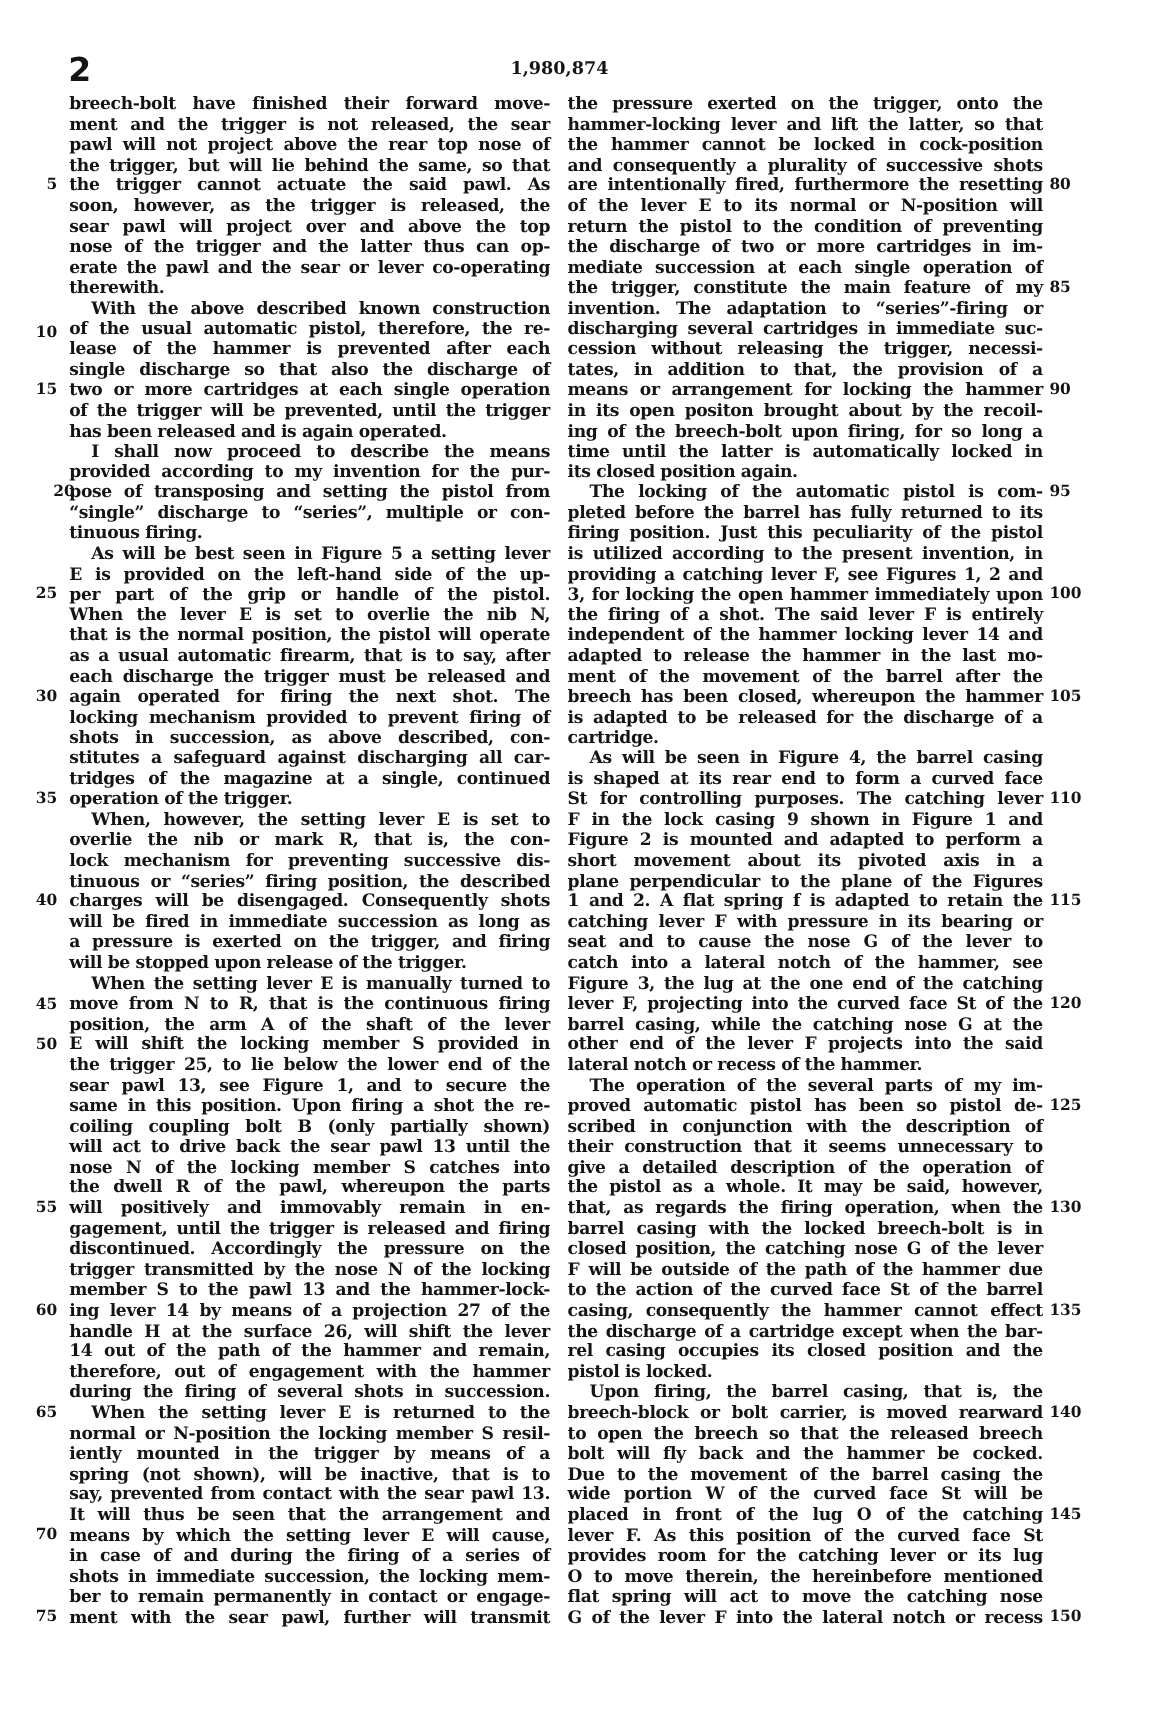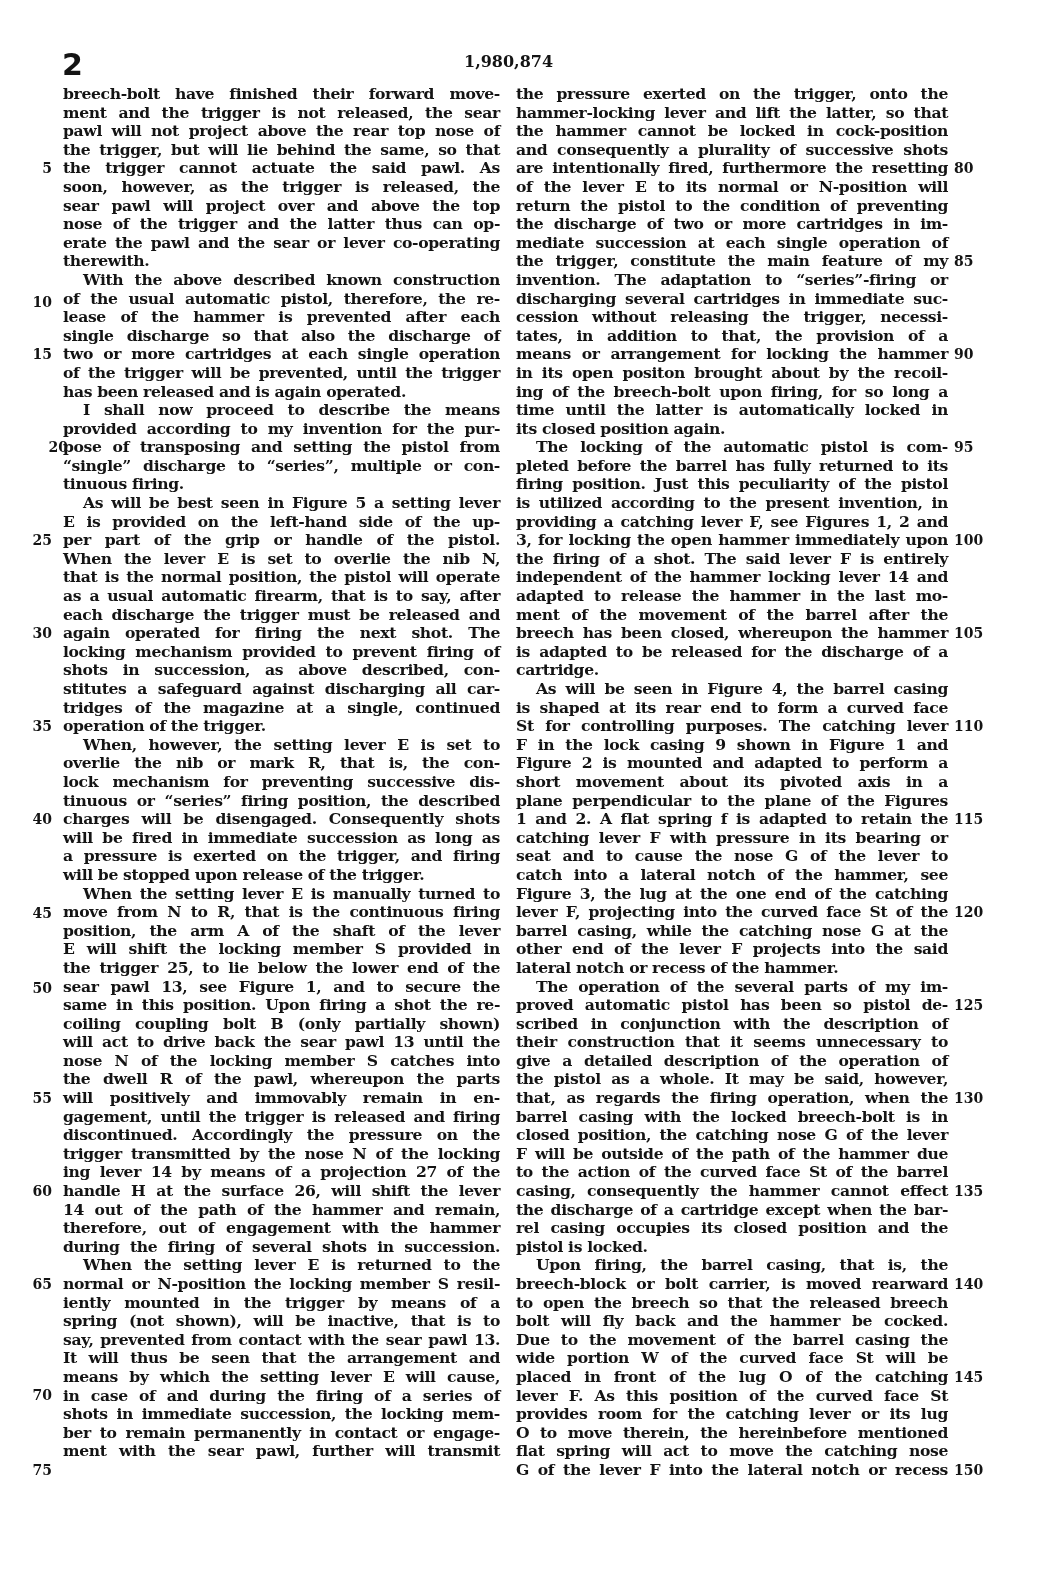--- a/index.html
+++ b/index.html
@@ -91,20 +91,21 @@
     <span class="line">sear pawl 13, see Figure 1, and to secure the</span>
     <span class="line">same in this position.  Upon firing a shot the re-</span>
     <span class="line">coiling coupling bolt B (only partially shown)</span>
     <span class="line">will act to drive back the sear pawl 13 until the</span>
     <span class="line">nose N of the locking member S catches into</span>
     <span class="line">the dwell R of the pawl, whereupon the parts</span>
     <span class="line">will positively and immovably remain in en-</span>
     <span class="line">gagement, until the trigger is released and firing</span>
     <span class="line">discontinued.  Accordingly the pressure on the</span>
     <span class="line">trigger transmitted by the nose N of the locking</span>
+    <span class="line">member S to the pawl 13 and the hammer-lock-</span>
     <span class="line">ing lever 14 by means of a projection 27 of the</span>
     <span class="line">handle H at the surface 26, will shift the lever</span>
     <span class="line">14 out of the path of the hammer and remain,</span>
     <span class="line">therefore, out of engagement with the hammer</span>
     <span class="line">during the firing of several shots in succession.</span>
     <span class="line indent">When the setting lever E is returned to the</span>
     <span class="line">normal or N-position the locking member S resil-</span>
     <span class="line">iently mounted in the trigger by means of a</span>
     <span class="line">spring (not shown), will be inactive, that is to</span>
     <span class="line">say, prevented from contact with the sear pawl 13.</span>
@@ -195,21 +196,21 @@
 <div id="lnums">
     <span class="lnum l" style="top: 159.4px;">5</span>
     <span class="lnum l" style="top: 254px; margin-top: 39px;">10</span>
     <span class="lnum l" style="top: 345.4px;">15</span>
     <span class="lnum l" style="top: 438.4px; margin-left: 16px;">20</span>
     <span class="lnum l" style="top: 531.4px;">25</span>
     <span class="lnum l" style="top: 624.4px;">30</span>
     <span class="lnum l" style="top: 717.4px;">35</span>
     <span class="lnum l" style="top: 810.4px;">40</span>
     <span class="lnum l" style="top: 880px; margin-top: 24px;">45</span>
-    <span class="lnum l" style="top: 979px; text-align: right;">50</span>
+    <span class="lnum l" style="top: 941px; text-align: right;">50</span>
     <span class="lnum l" style="top: 1089.4px;">55</span>
     <span class="lnum l" style="top: 1182.4px;">60</span>
     <span class="lnum l" style="top: 1275.4px;">65</span>
     <span class="lnum l" style="top: 1386px;">70</span>
     <span class="lnum l" style="top: 1461.4px;">75</span>
     <span class="lnum r" style="top: 159.4px;">80</span>
     <span class="lnum r" style="top: 252.4px;">85</span>
     <span class="lnum r" style="top: 345.4px;">90</span>
     <span class="lnum r" style="top: 438.4px;">95</span>
     <span class="lnum r" style="top: 531.4px;">100</span>

